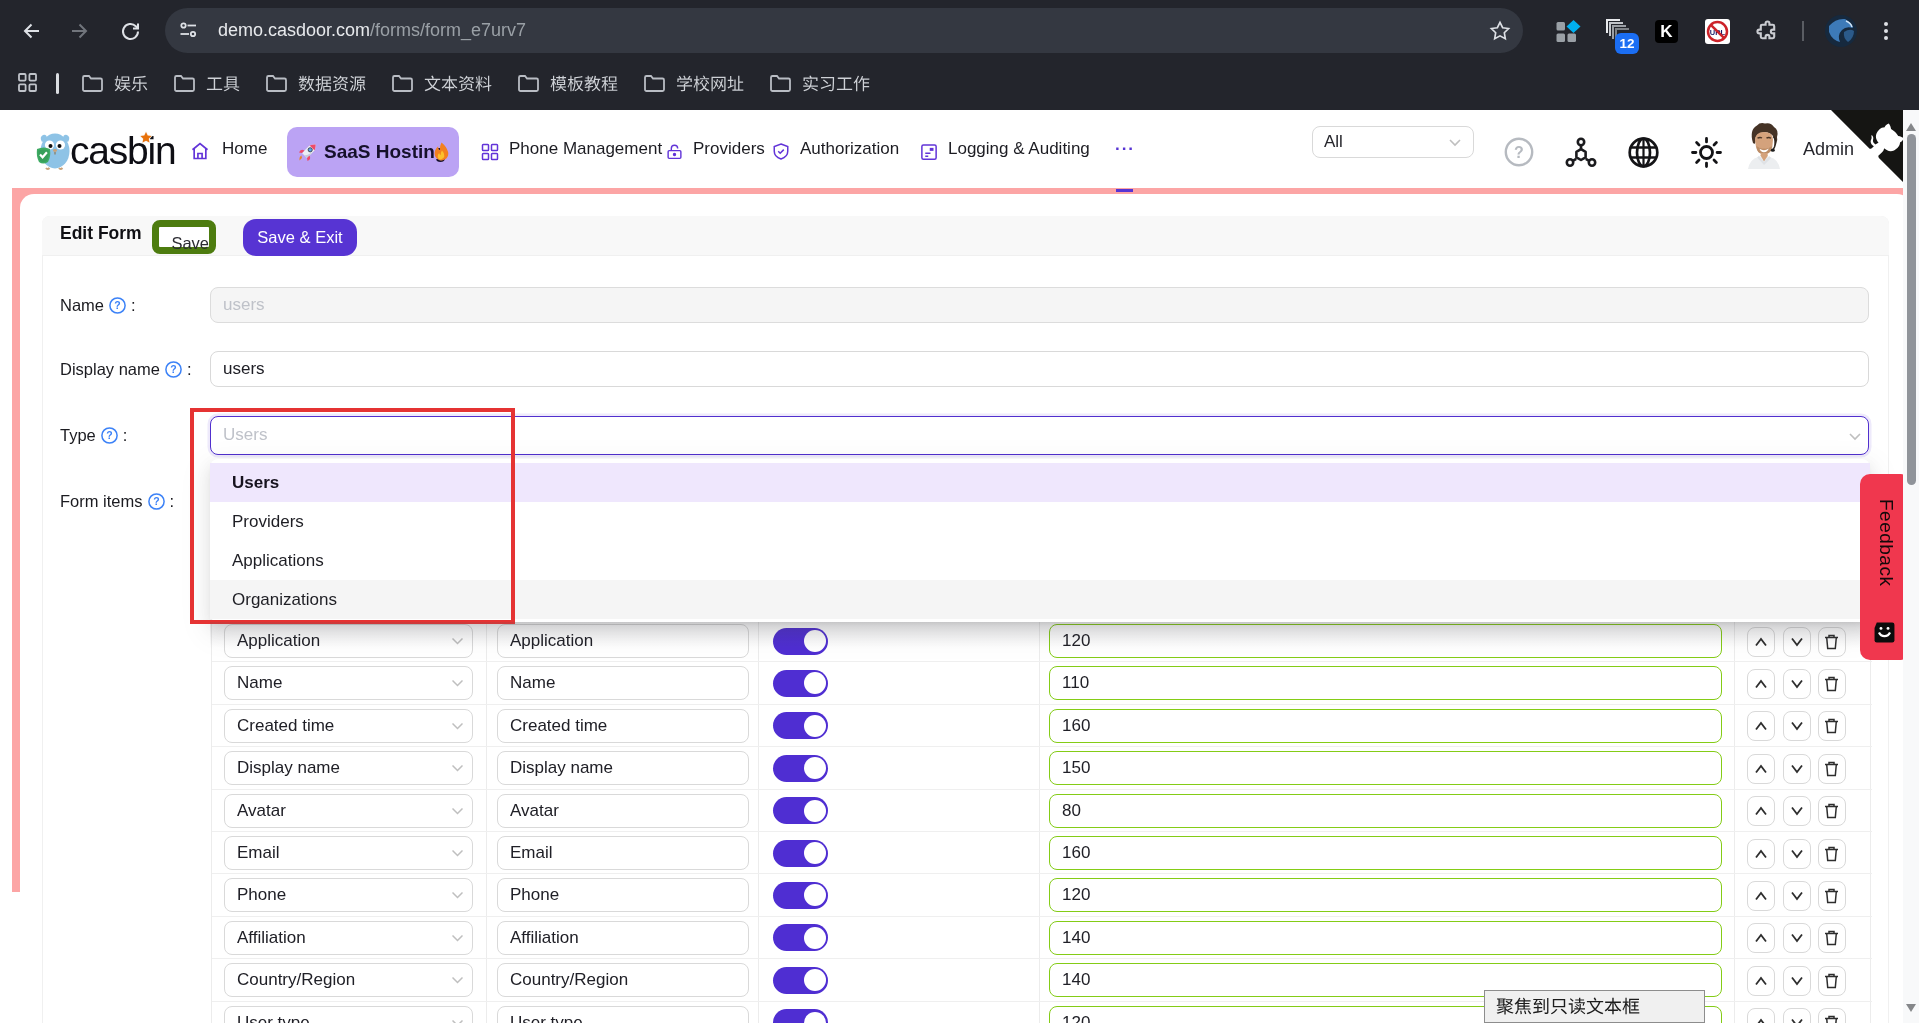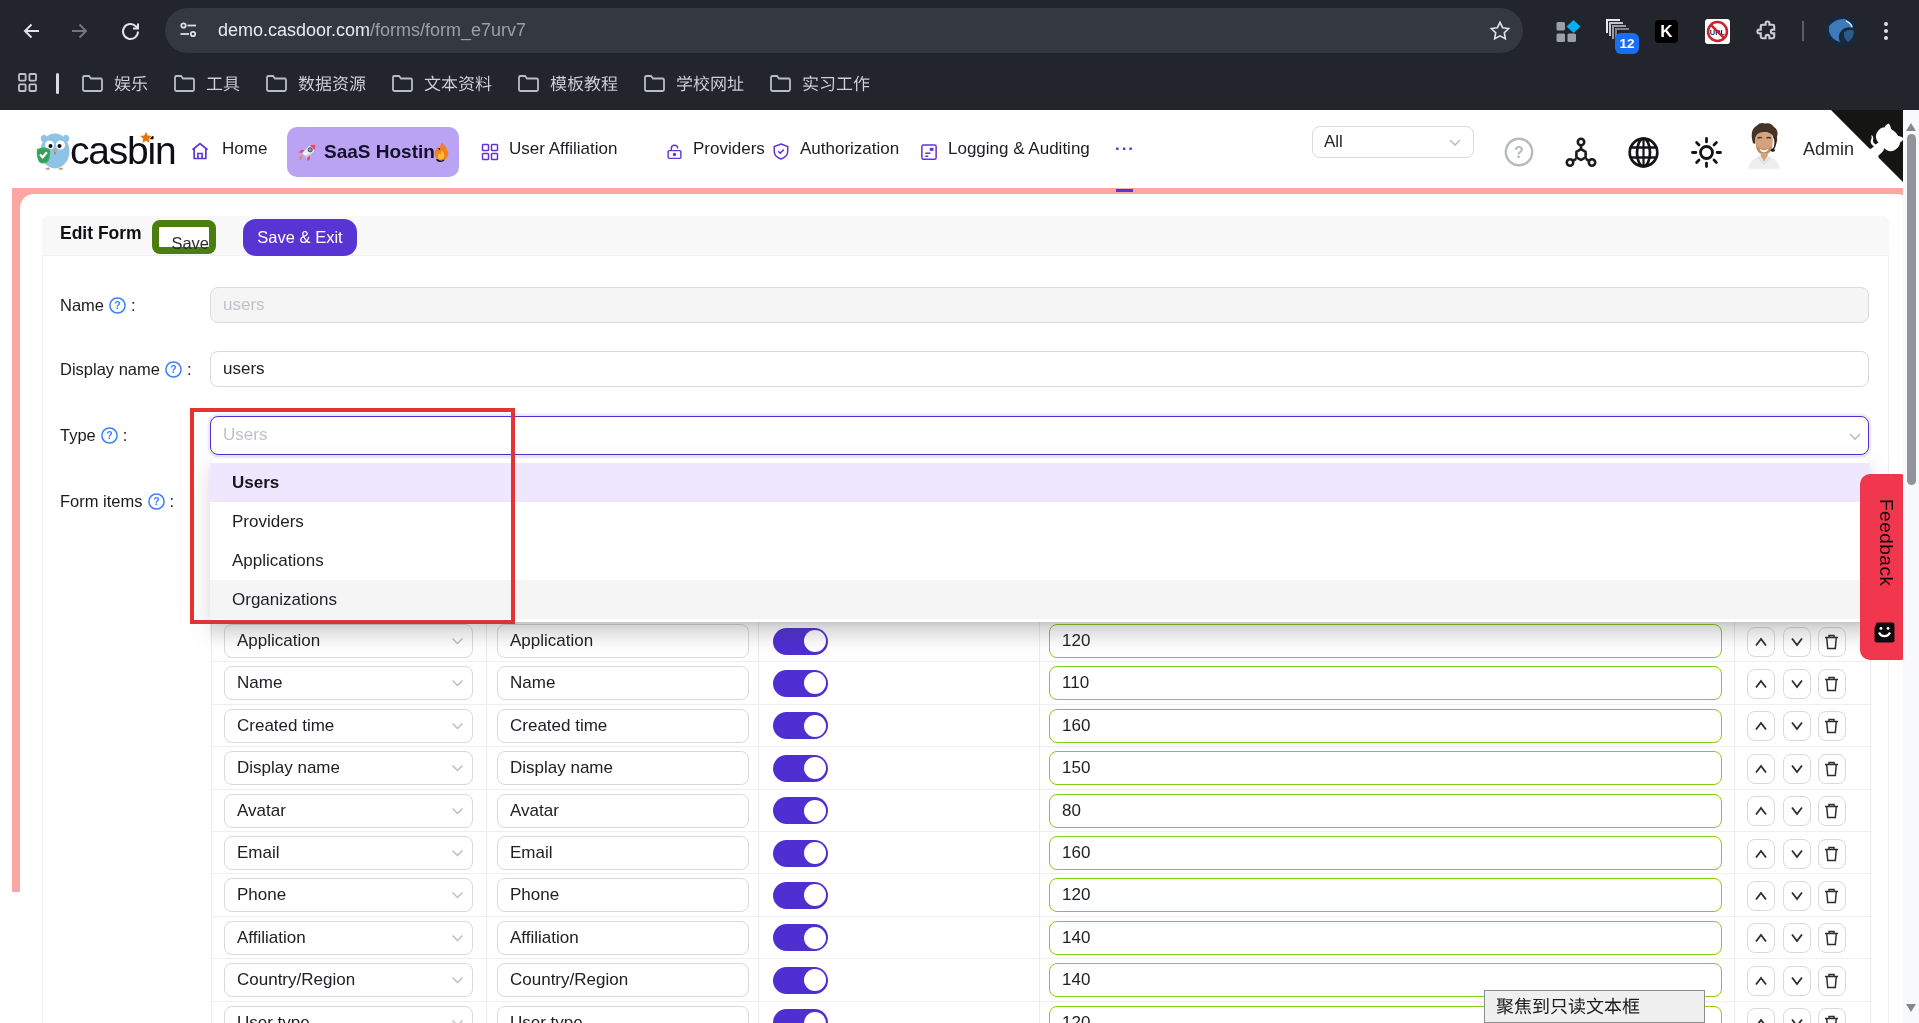--- a/index.html
+++ b/index.html
@@ -245,21 +245,21 @@
 <path d="M9 0.5 Q14.5 5 16 10.5 Q17 16 12.5 18.5 Q7 21 3.5 17 Q0.5 13.5 2.5 8.5 Q3.5 6 5.5 4.5 Q5 8 7.5 9 Q7 4.5 9 0.5z" fill="#f38020"></path>
 <path d="M9.5 9 Q12.5 12 12 15 Q11.5 18 8.5 18.5 Q5.5 18.5 5 15.5 Q4.8 13 6.5 11.5 Q6.8 13.5 8.5 13.5 Q8 11 9.5 9z" fill="#fbc02d"></path>
 </svg>
     </div>
     <svg class="abs" style="left:469px;top:33px" width="18" height="18" viewBox="0 0 24 24" fill="none" stroke="#6234d8" stroke-width="2">
         <rect x="2" y="2" width="8" height="8" rx="1"></rect>
         <rect x="14" y="2" width="8" height="8" rx="1"></rect>
         <rect x="2" y="14" width="8" height="8" rx="1"></rect>
         <rect x="14" y="14" width="8" height="8" rx="1"></rect>
       </svg>
-    <div class="navtx" style="left:497px">User Affiliation</div>
+    <div class="navtx" style="left:497px">Phone Management</div>
     <svg class="abs" style="left:654px;top:33px" width="17" height="18" viewBox="0 0 24 24" fill="none" stroke="#6234d8" stroke-width="2">
         <rect x="3" y="10" width="18" height="11" rx="1.5"></rect>
         <path d="M7.5 10V7a4.5 4.5 0 0 1 9 0"></path>
         <circle cx="12" cy="15.5" r="1.4" fill="#6234d8"></circle>
       </svg>
     <div class="navtx" style="left:681px">Providers</div>
     <svg class="abs" style="left:760px;top:32px" width="18" height="19" viewBox="0 0 24 24" fill="none" stroke="#6234d8" stroke-width="2">
         <path d="M12 2l9 3.5v6c0 5-3.8 8.6-9 10.5-5.2-1.9-9-5.5-9-10.5v-6z"></path>
         <path d="M8.3 11.7l2.6 2.6 4.8-4.8"></path>
       </svg>

